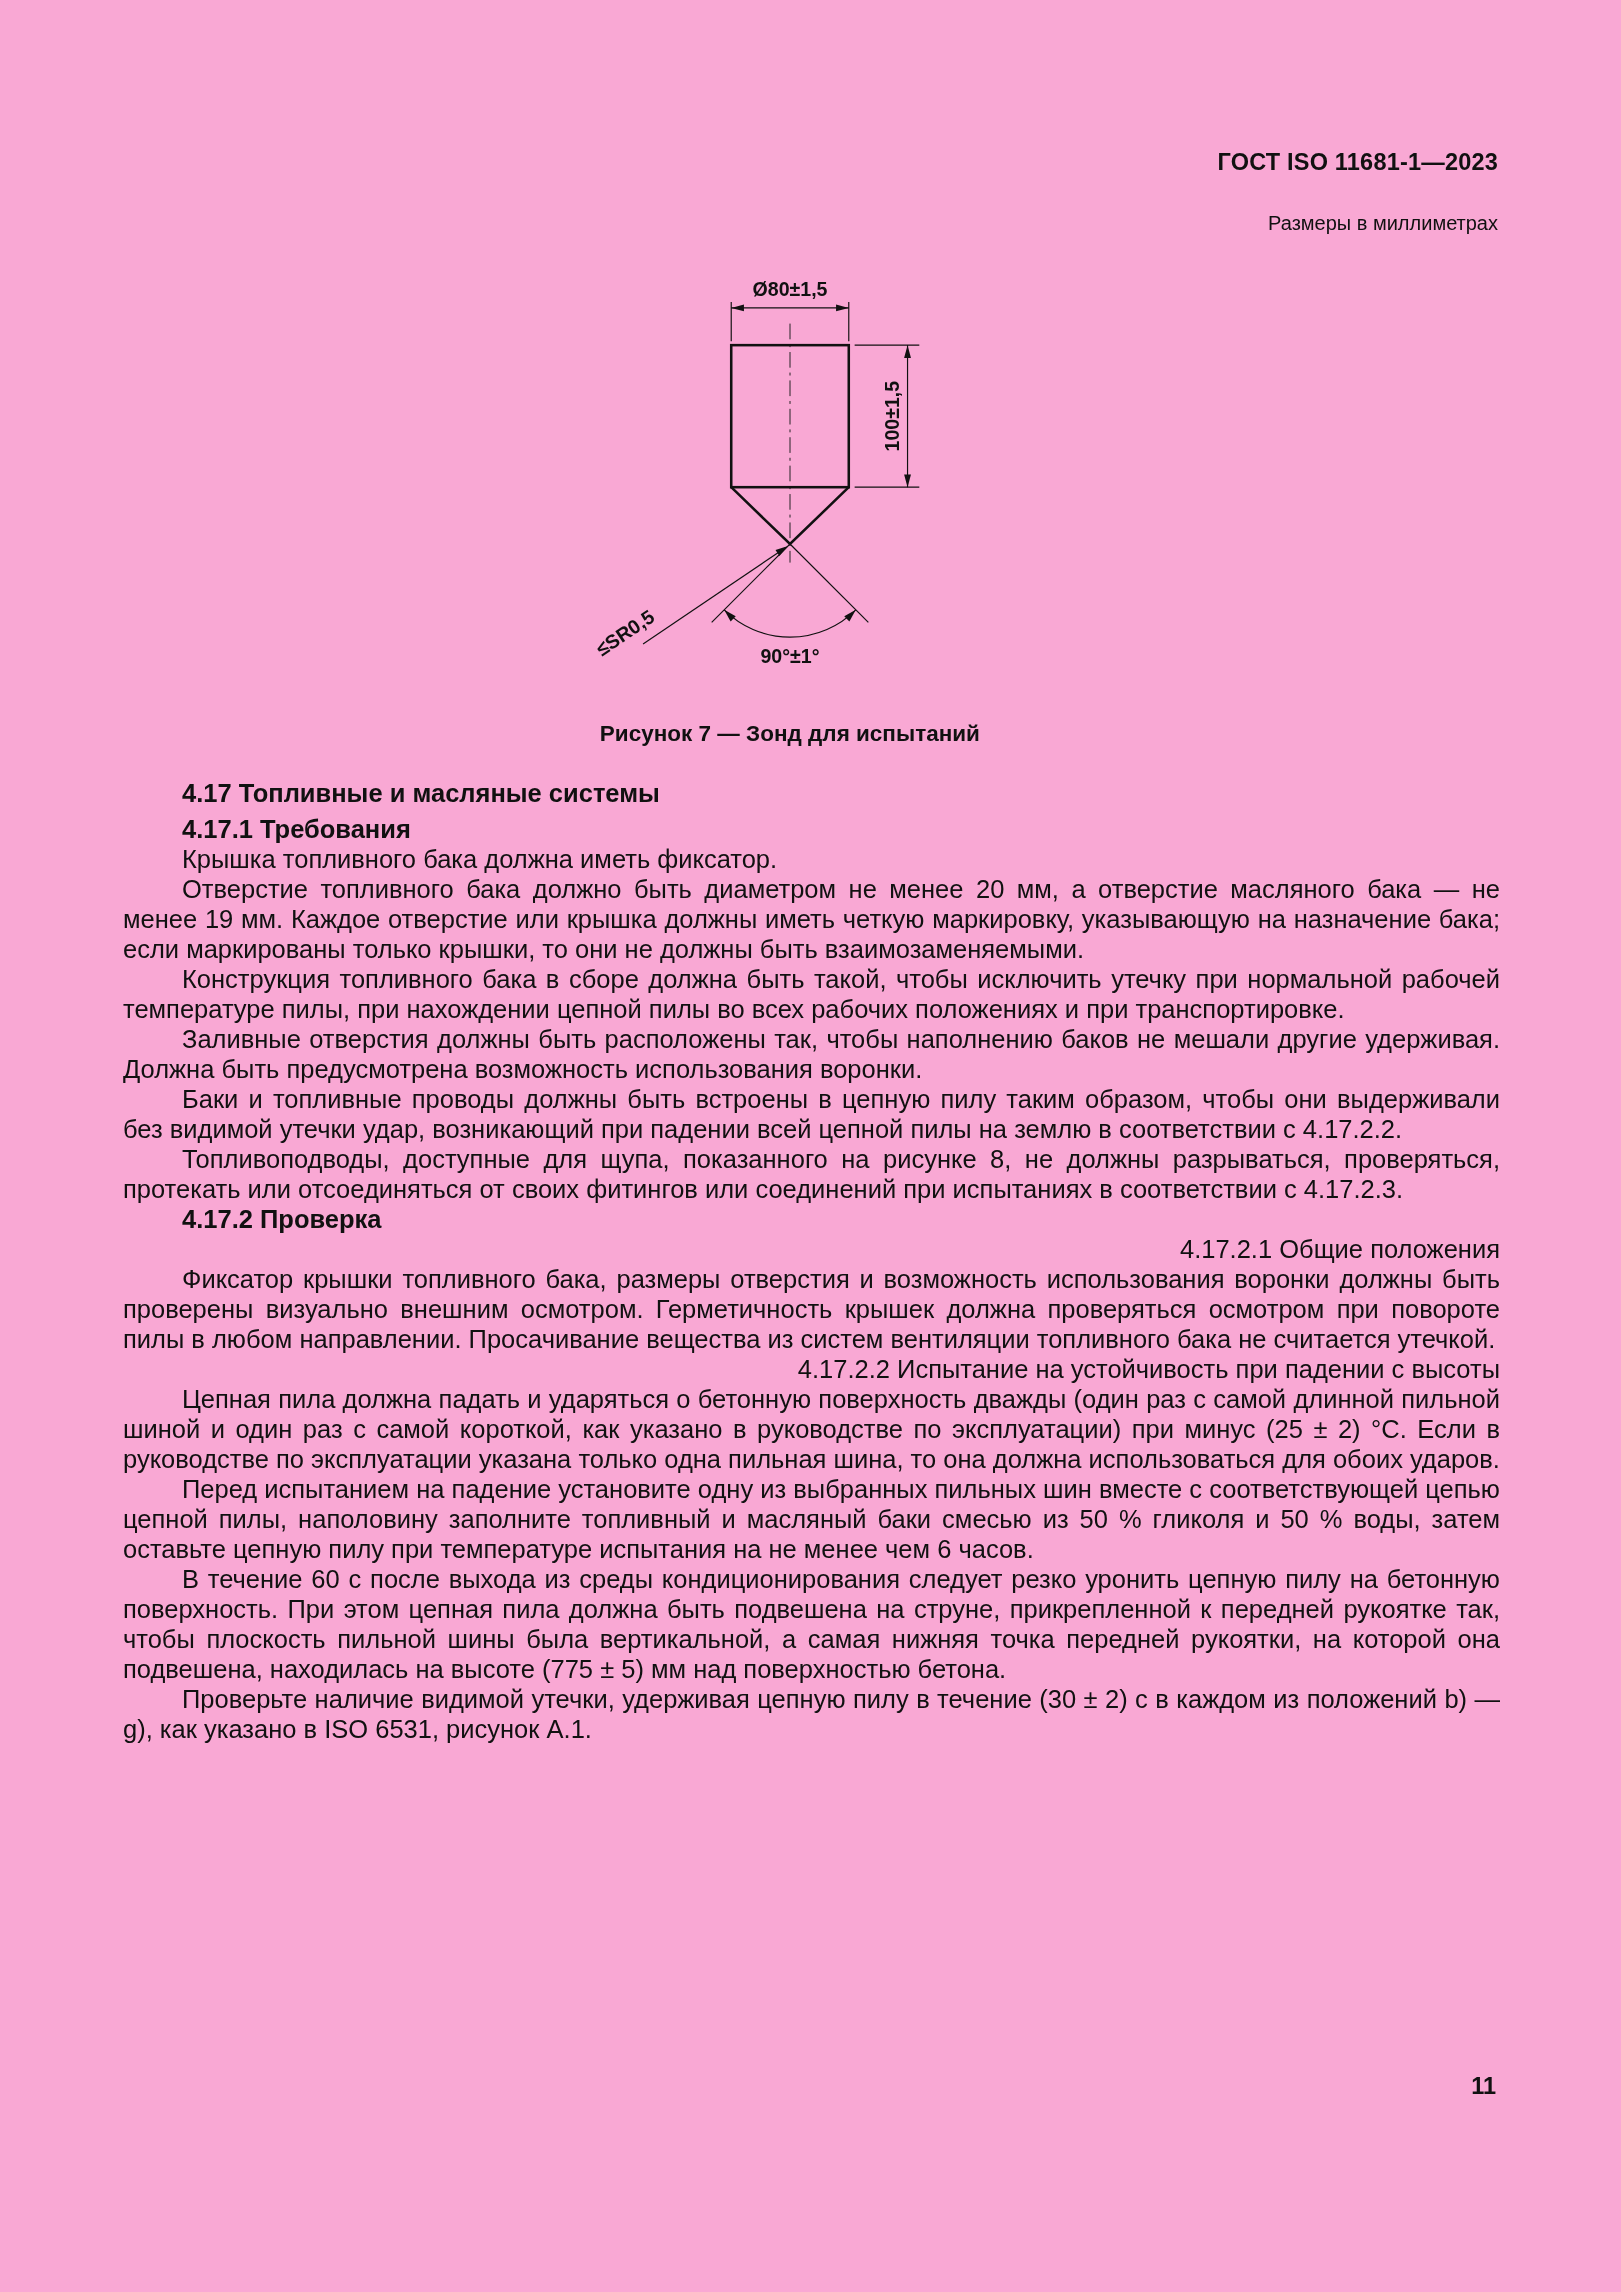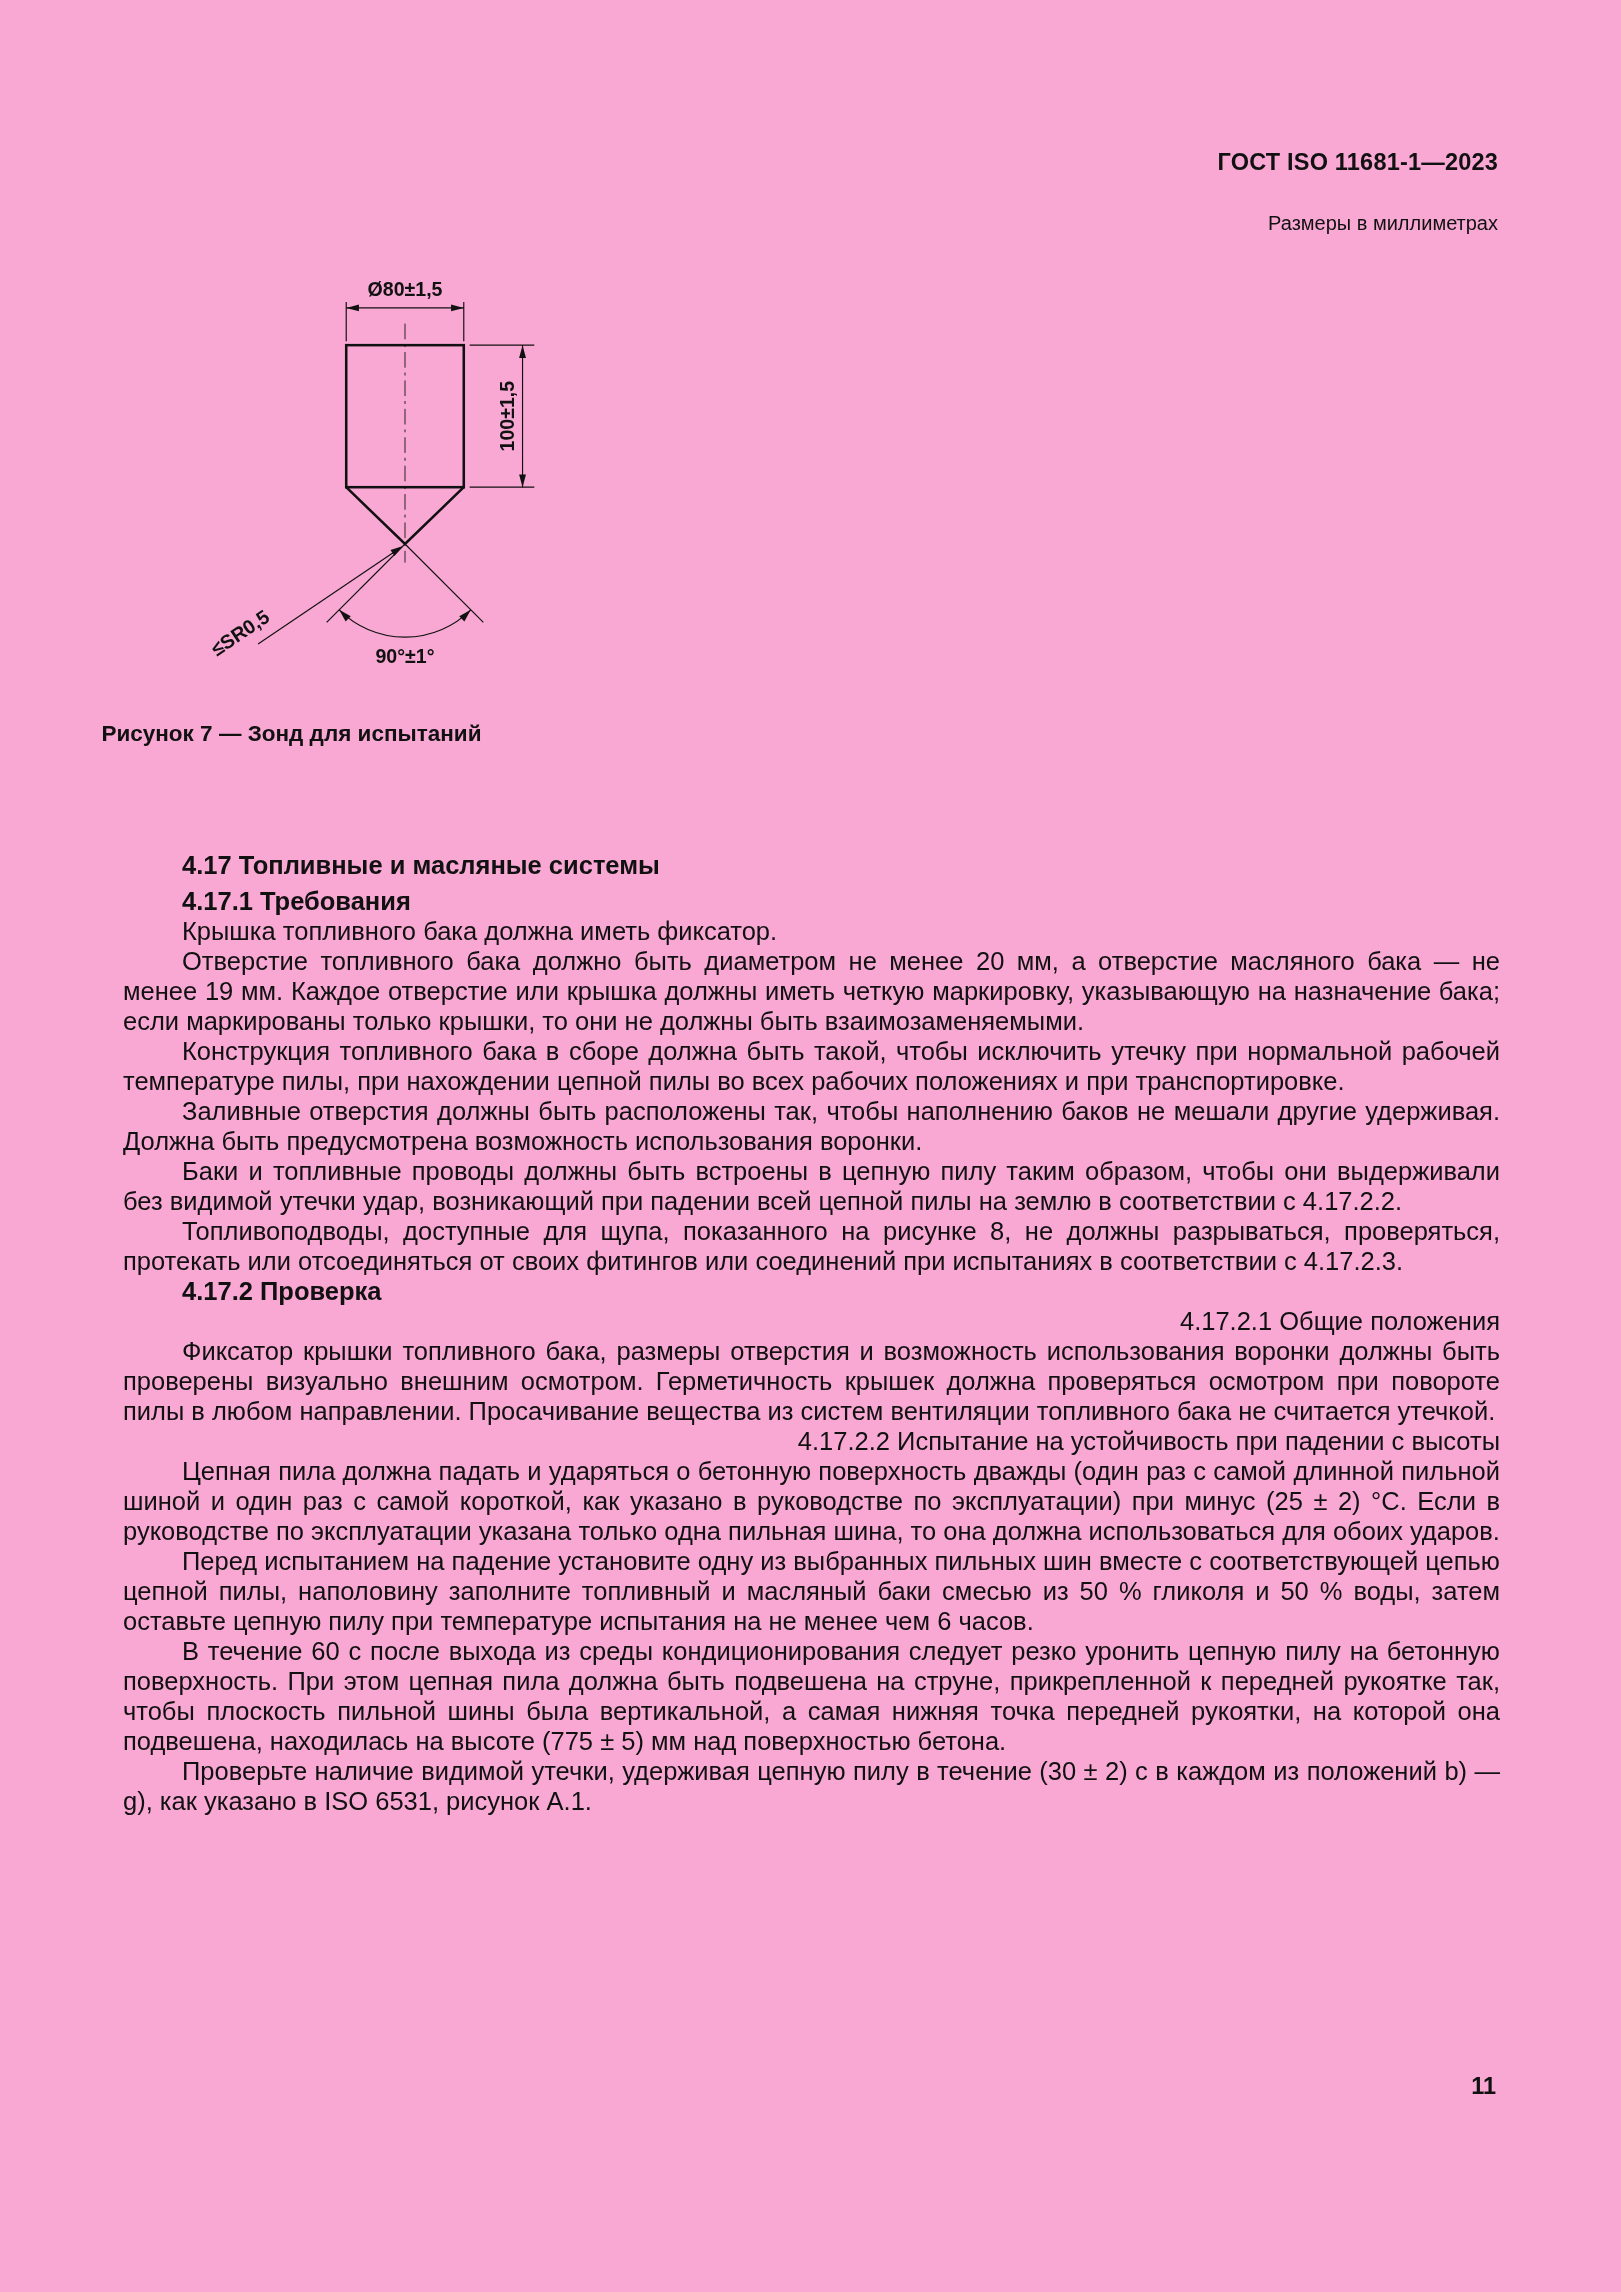--- a/index.html
+++ b/index.html
@@ -28,20 +28,21 @@
     right: 123px;
     font-size: 20px;
   }
 
   .figure {
     position: absolute;
     top: 257px;
     left: 123px;
     width: 1377px;
     margin: 0;
+    text-align: center;
   }
   .drawing-wrap {
     position: relative;
     left: -21.6px;
     display: inline-block;
   }
   .figure-caption {
     position: relative;
     left: -21.6px;
     margin-top: 29px;
@@ -58,21 +59,21 @@
   svg .arrow { fill: #111; stroke: none; }
   svg .dim-text {
     font-family: "Liberation Sans", sans-serif;
     font-size: 20px;
     font-weight: 700;
     fill: #111;
   }
 
   .body-text {
     position: absolute;
-    top: 850px;
+    top: 778px;
     left: 123px;
     width: 1377px;
     font-size: 25.5px;
     line-height: 30px;
   }
   .body-text h2, .body-text h3 {
     font-size: 25.5px;
     line-height: 30px;
     font-weight: 700;
     margin: 0 0 5.9px 0;

